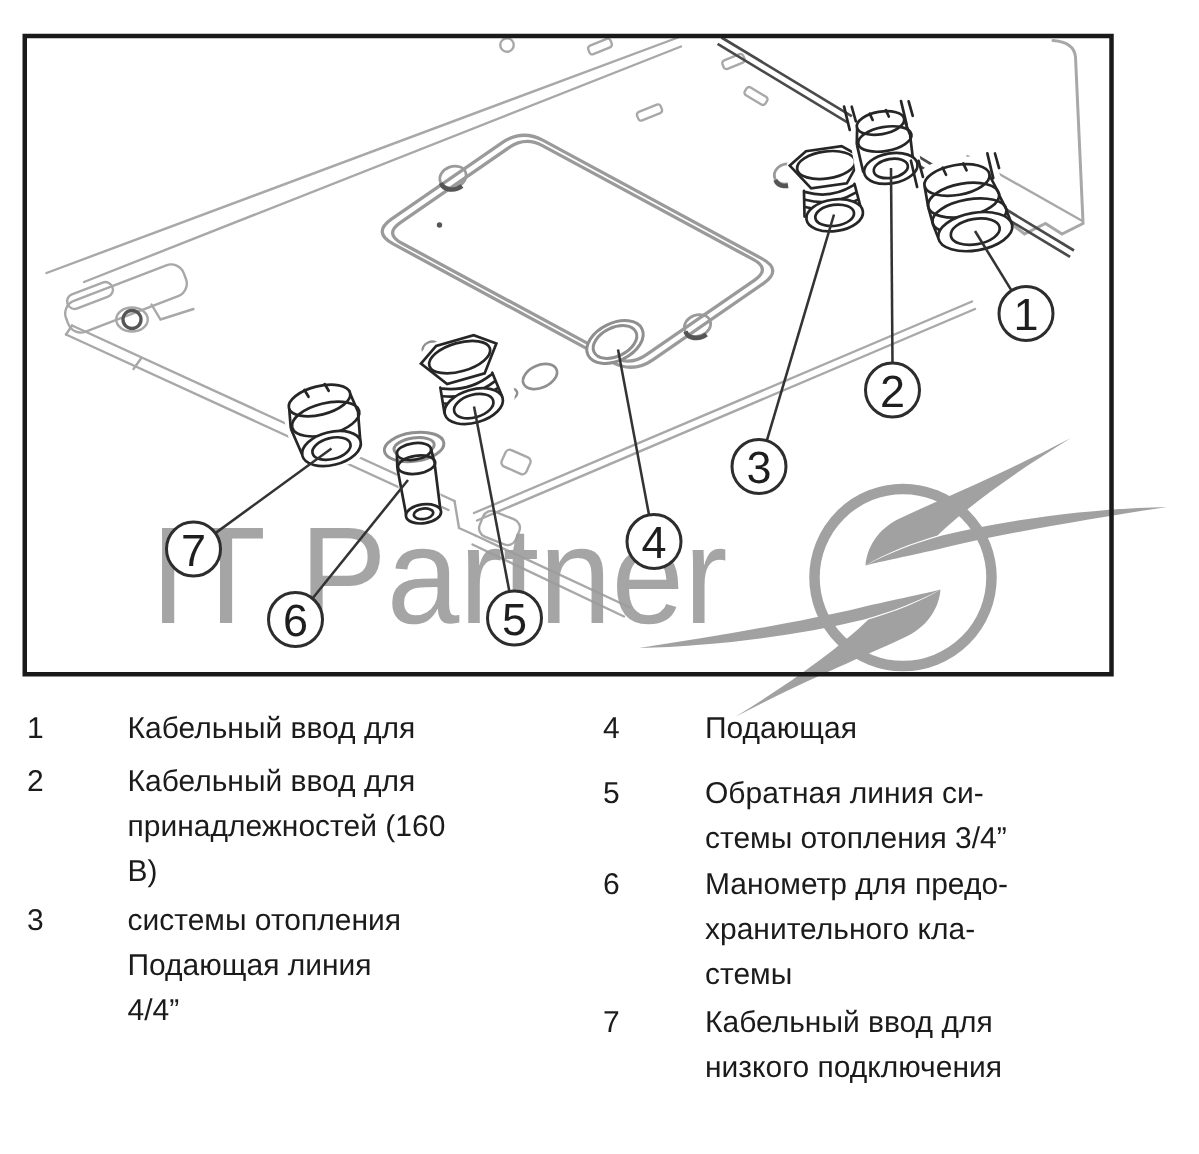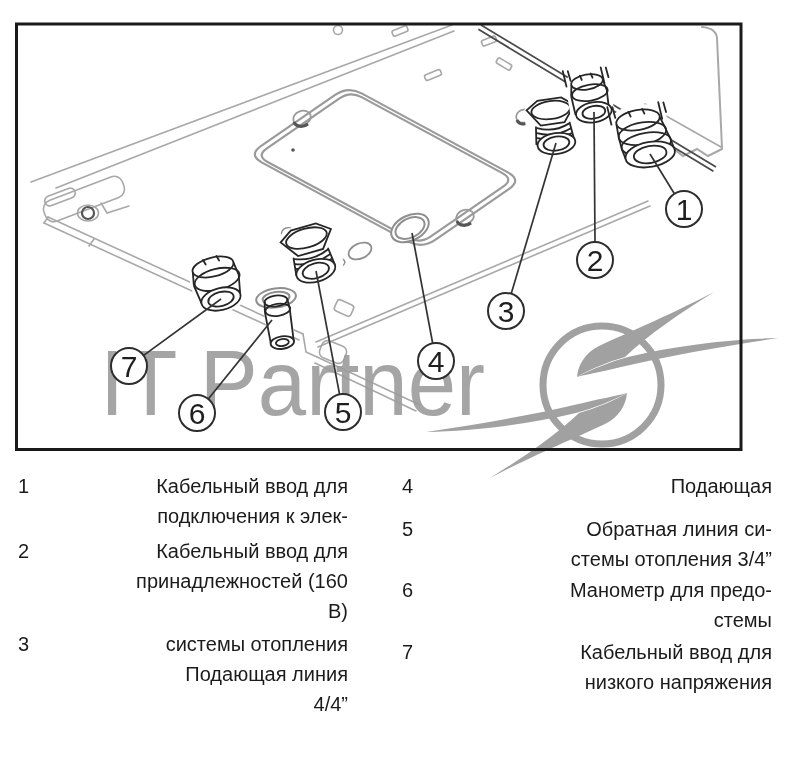--- a/index.html
+++ b/index.html
@@ -2,21 +2,21 @@
 <html><head>
 <meta charset="utf-8">
 <style>
   html,body{margin:0;padding:0;background:#fff;}
   body{width:799px;height:769px;position:relative;font-family:"Liberation Sans",sans-serif;}
   #figure-svg{position:absolute;left:0;top:0;}
   .legend{position:absolute;color:#1b1b1b;font-size:20px;line-height:30px;}
   .legend-item{display:flex;}
   .legend-num{flex:0 0 67px;}
   .legend-col2 .legend-num{flex:0 0 68px;}
-  .legend-text{flex:1;text-align:right;}
+  .legend-text{flex:1;}
 </style>
 </head>
 <body>
 
 <svg id="figure-svg" width="799" height="490" viewBox="0 0 799 490">
 
   <g stroke="#a8a8a8" stroke-width="1.6" fill="none" stroke-linecap="round">
     <path d="M452,25 L31,182"></path>
     <path d="M454,31 L56,188"></path>
     <rect x="-42" y="-11" width="84" height="22" rx="9" transform="translate(84,199) rotate(-21)"></rect>
@@ -195,21 +195,20 @@
   </g>
 
   <rect x="16.5" y="24" width="724.5" height="425.5" fill="none" stroke="#1a1a1a" stroke-width="3"></rect>
 </svg>
 
 <div class="legend legend-col1" style="left:18px;top:471px;width:330px;">
   <div class="legend-item" style="margin-bottom:5px;">
     <div class="legend-num">1</div>
     <div class="legend-text">
       <div>Кабельный ввод для</div>
-      <div>подключения к элек-</div>
     </div>
   </div>
   <div class="legend-item" style="margin-bottom:3px;">
     <div class="legend-num">2</div>
     <div class="legend-text">
       <div>Кабельный ввод для</div>
       <div>принадлежностей (160</div>
       <div>В)</div>
     </div>
   </div>
@@ -234,23 +233,24 @@
     <div class="legend-num">5</div>
     <div class="legend-text">
       <div>Обратная линия си-</div>
       <div>стемы отопления 3/4”</div>
     </div>
   </div>
   <div class="legend-item" style="margin-bottom:2px;">
     <div class="legend-num">6</div>
     <div class="legend-text">
       <div>Манометр для предо-</div>
+      <div>хранительного кла-</div>
       <div>стемы</div>
     </div>
   </div>
   <div class="legend-item">
     <div class="legend-num">7</div>
     <div class="legend-text">
       <div>Кабельный ввод для</div>
-      <div>низкого напряжения</div>
+      <div>низкого подключения</div>
     </div>
   </div>
 </div>
 
 </body></html>

